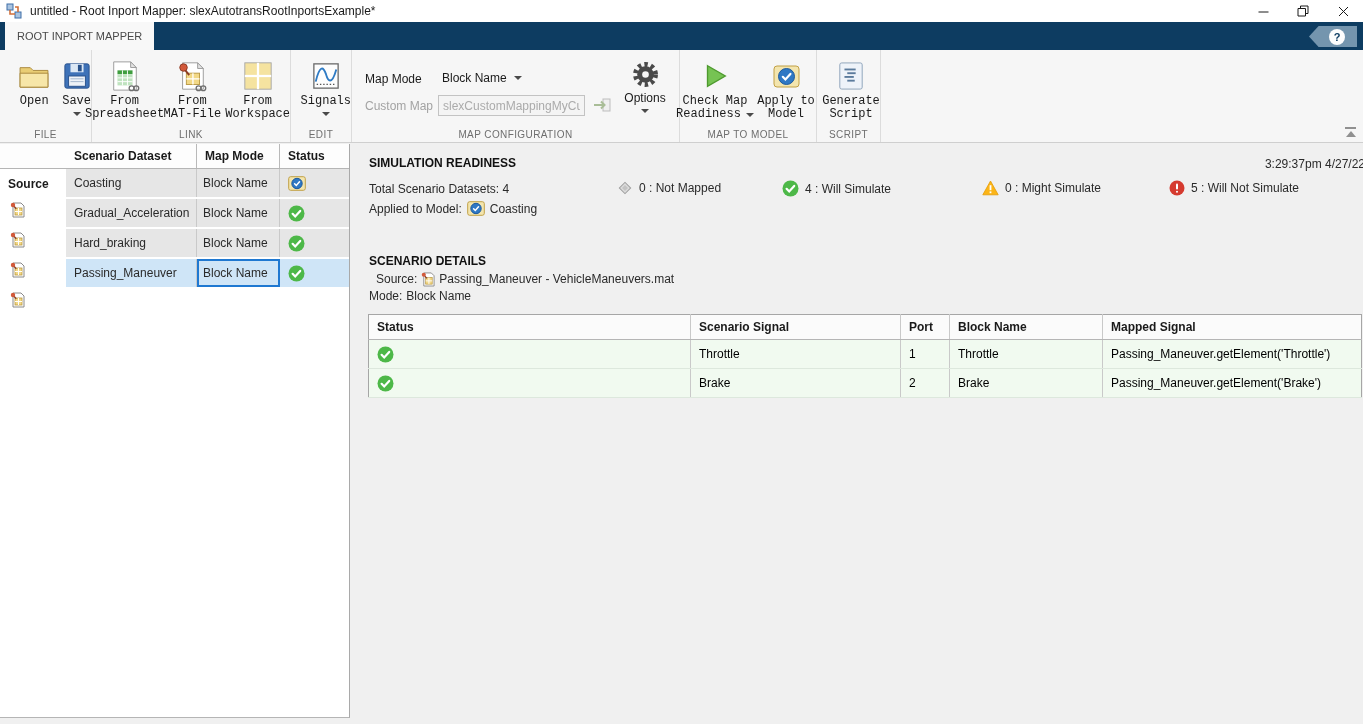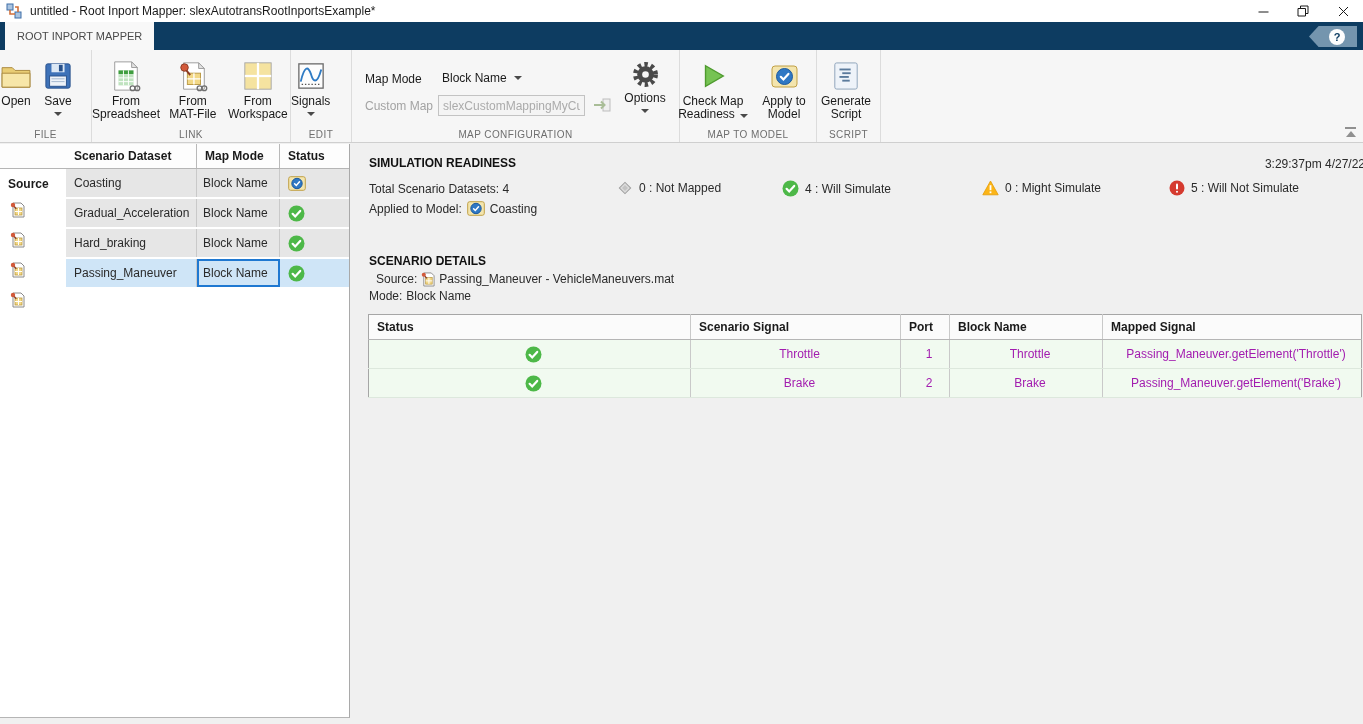--- a/index.html
+++ b/index.html
@@ -26,21 +26,21 @@
   .help-circle { width:16px; height:16px; margin-left:8px; border-radius:50%; background:#fdfdfd;
                  color:#0d3c61; font-size:11px; font-weight:bold; display:flex; align-items:center;
                  justify-content:center; }
 
   
   .ribbon { position:absolute; top:50px; left:0; width:100%; height:93px; background:#f6f6f6;
             border-bottom:1px solid #cfcfcf; display:flex; }
   .rib-sec { position:relative; height:100%; border-right:1px solid #dcdcdc; }
   .sec-label { position:absolute; bottom:2px; left:0; width:100%; text-align:center;
                font-size:10px; color:#6e6e6e; letter-spacing:0.4px; white-space:nowrap; }
-  .sec-body { display:flex; justify-content:flex-start; padding-top:7px; }
+  .sec-body { display:flex; justify-content:flex-end; padding-top:7px;font-family:Liberation Mono, monospace; }
   .big-btn { display:flex; flex-direction:column; align-items:center; }
   .icon-box { height:38px; display:flex; align-items:center; justify-content:center; }
   .btn-label { font-size:12px; line-height:13px; text-align:center; color:#1a1a1a; white-space:nowrap; }
   .caret { width:0; height:0; border-left:4px solid transparent; border-right:4px solid transparent;
            border-top:4px solid #4a4a4a; }
   .caret.below { margin-top:4px; }
   .caret.inline { display:inline-block; margin-left:5px; }
 
   .sec-file { width:92px; } .sec-link { width:199px; } .sec-edit { width:61px; }
   .sec-mapcfg { width:328px; } .sec-mapmodel { width:137px; } .sec-script { width:64px; }
@@ -87,23 +87,23 @@
   .applied-line { position:absolute; left:7px; top:57px; display:flex; align-items:flex-end; gap:5px; color:#2a2a2a; }
   .legend-item { position:absolute; top:36px; display:flex; align-items:center; gap:6px; color:#2a2a2a; }
   .src-line { position:absolute; left:14px; top:127px; display:flex; align-items:center; gap:4px; color:#2a2a2a; }
   .mode-line { position:absolute; left:7px; top:145px; display:flex; gap:4px; color:#2a2a2a; }
 
   table.details { position:absolute; left:6px; top:170px; width:993px; border-collapse:collapse;
                   table-layout:fixed; background:#f1faf0; border:1px solid #a6a6a6; }
   table.details th { height:25px; background:#fbfbfb; text-align:left; padding-left:8px; font-size:12px;
                      font-weight:bold; border-right:1px solid #c9c9c9; border-bottom:1px solid #b5b5b5;
                      white-space:nowrap; overflow:hidden; }
-  table.details td { height:29px; background:#f1faf0; padding-left:8px; font-size:12px; color:#a21caf;
+  table.details td { height:29px; background:#f1faf0; padding-left:8px; font-size:12px; color:#000000;
                      border-right:1px solid #c9c9c9; border-bottom:1px solid #dde8dd;
-                     white-space:nowrap; overflow:hidden;text-align:center; }
+                     white-space:nowrap; overflow:hidden; }
   table.details th:last-child, table.details td:last-child { border-right:none; }
   svg { display:block; }
 </style>
 </head>
 <body>
 
 <div class="window">
 
   <div class="title-bar">
     <span class="app-icon">

